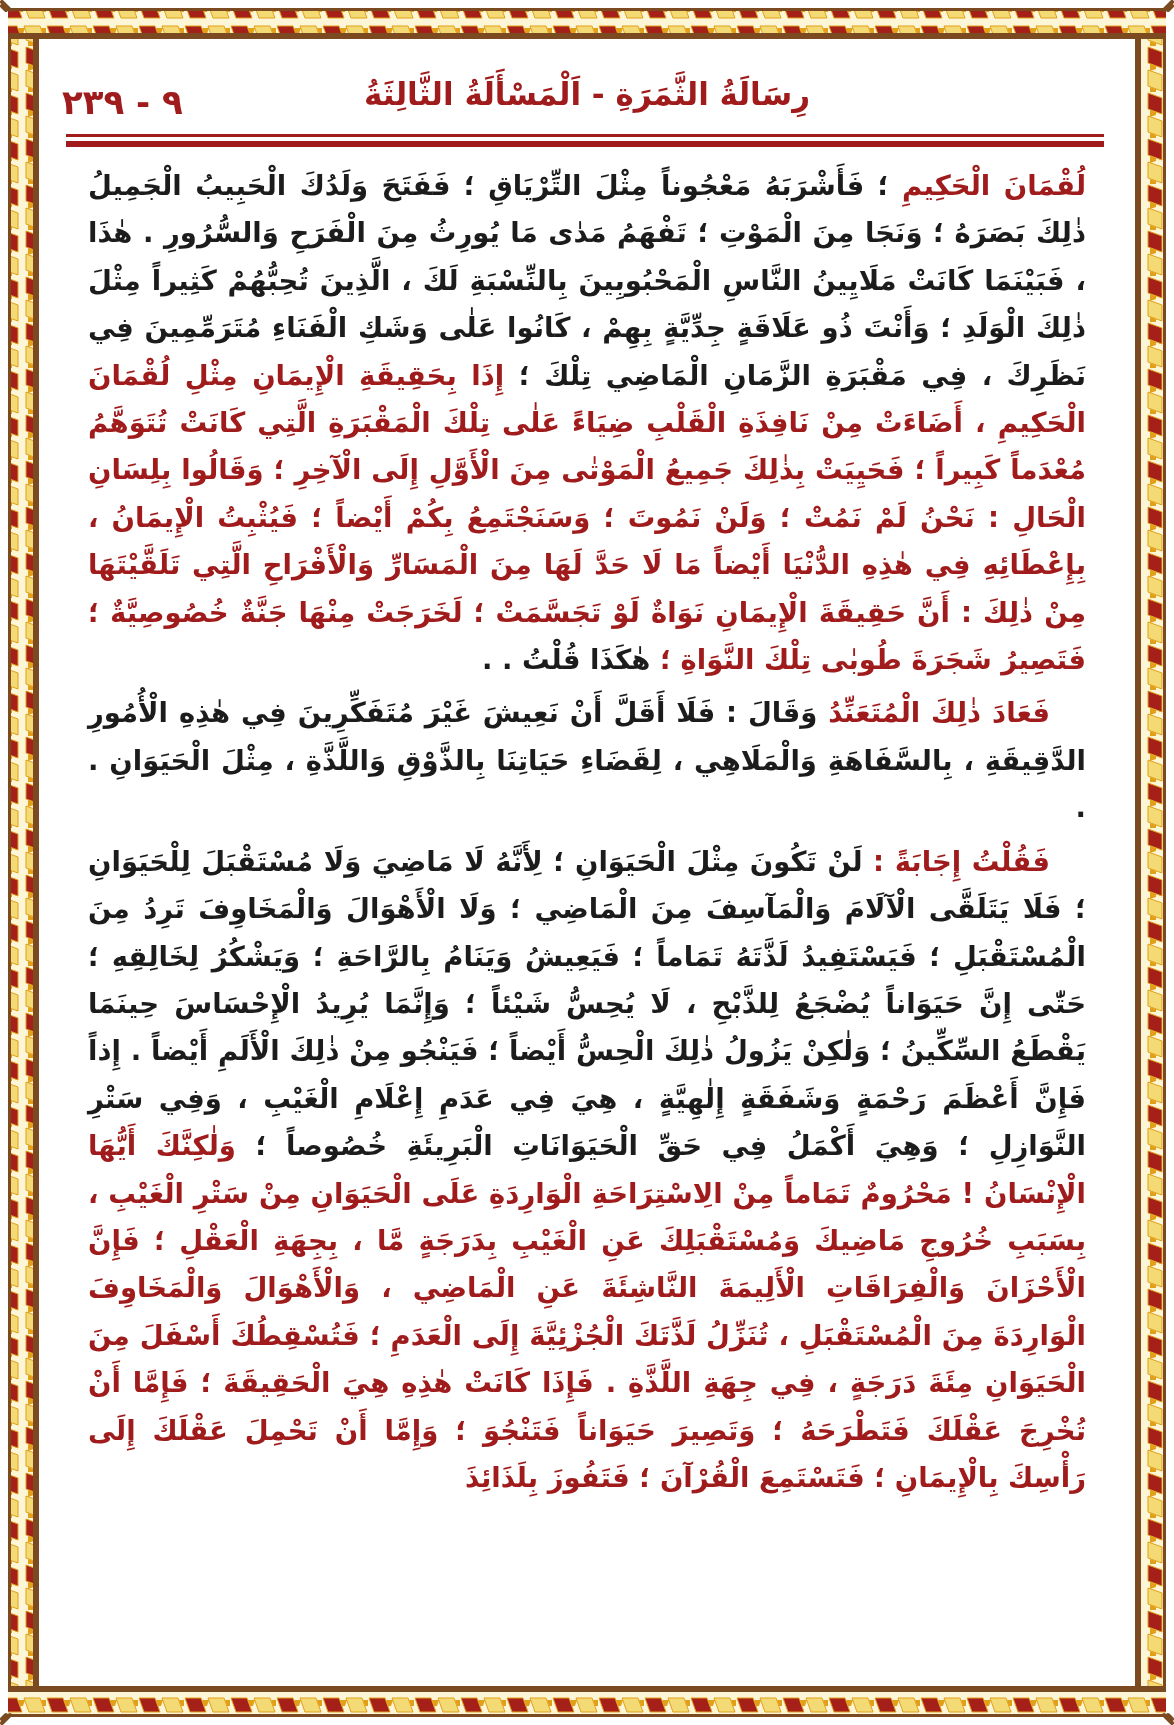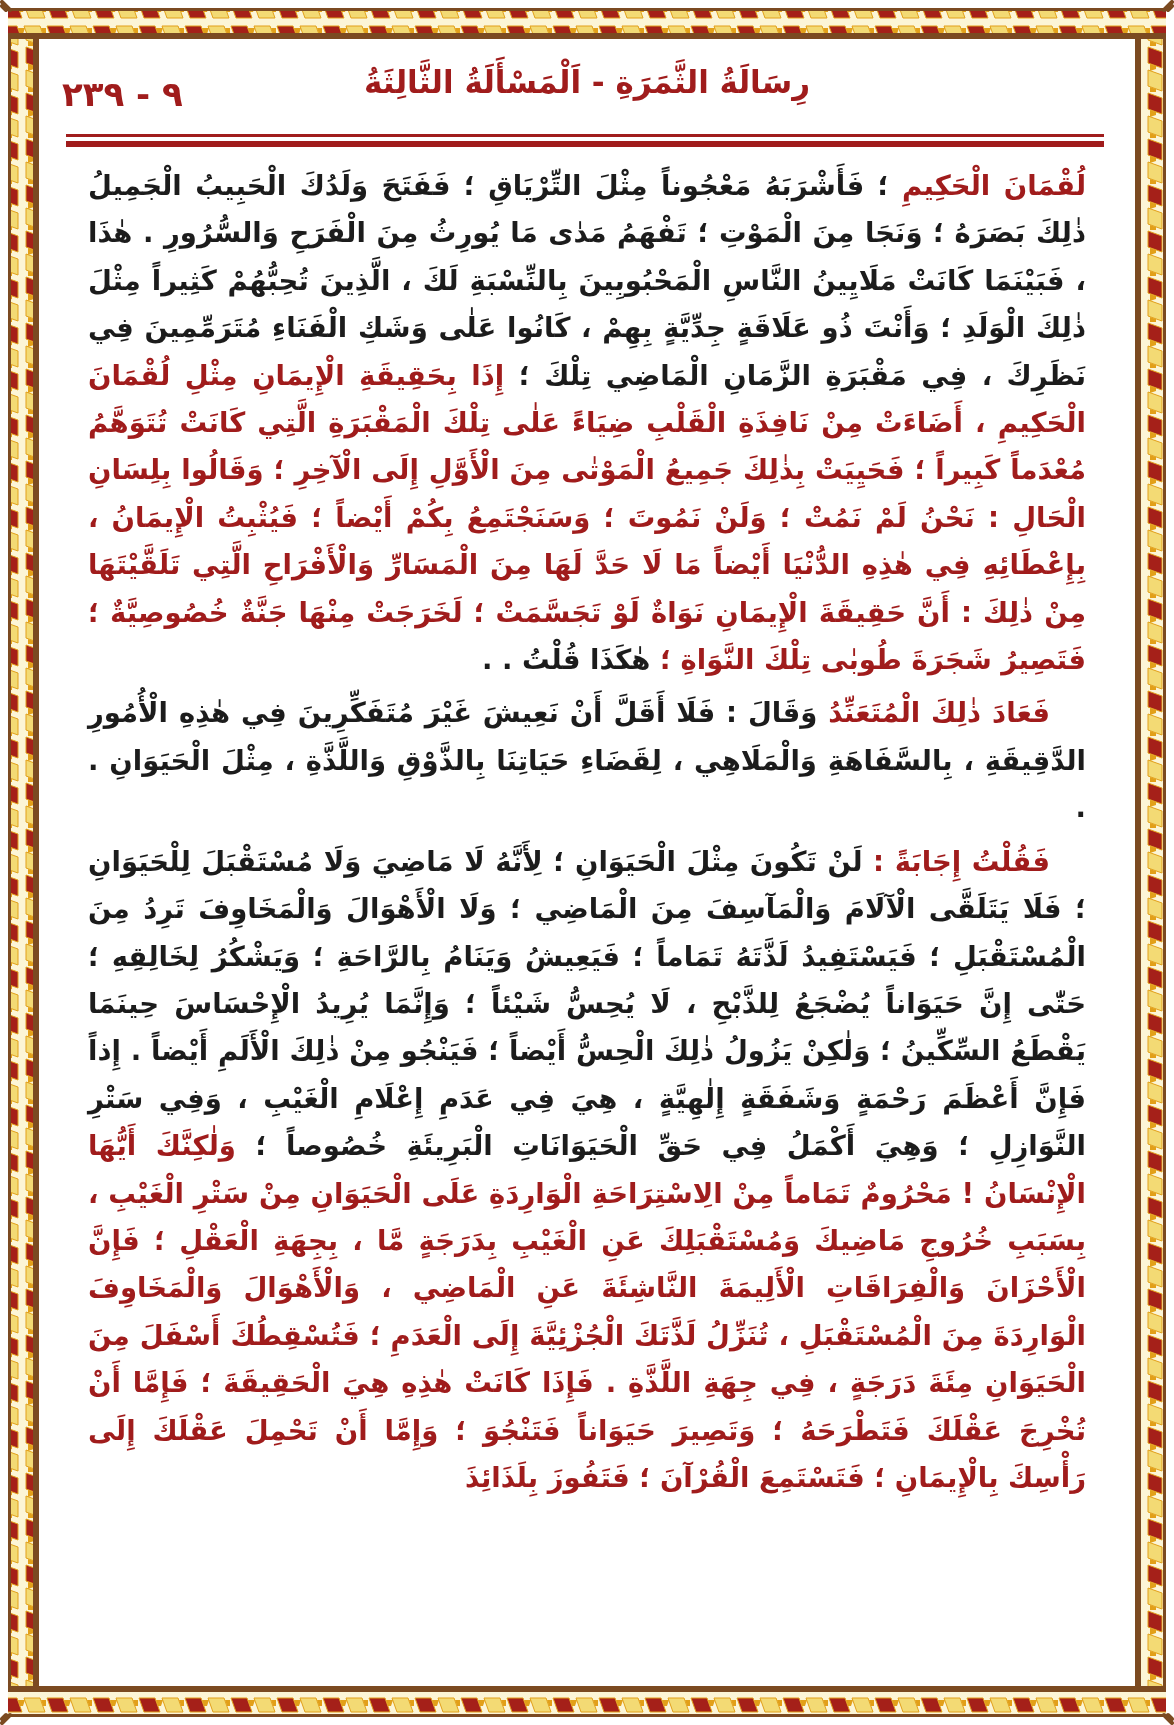--- a/index.html
+++ b/index.html
@@ -11,26 +11,26 @@
   .frame-svg{position:absolute;inset:0;width:1174px;height:1725px;pointer-events:none;}
   .f-cream{fill:var(--frame-cream);}
   .f-red{fill:var(--frame-red);}
   .f-yellow{fill:var(--frame-yellow);}
   .f-gold{fill:var(--frame-gold);}
   .f-brown{fill:var(--frame-brown);}
   .s-gold{stroke:var(--frame-gold);stroke-width:1;}
   .corner{stroke:var(--frame-brown);stroke-width:4;fill:none;stroke-linecap:round;}
   
   .page-num{
-    position:absolute;top:74px;left:62px;width:240px;
+    position:absolute;top:82px;left:62px;width:240px;
     color:var(--text-red);font-weight:bold;font-size:34px;direction:rtl;text-align:left;
     letter-spacing:2px;
   }
   .page-title{
-    position:absolute;top:64px;left:200px;right:200px;
+    position:absolute;top:76px;left:200px;right:200px;
     color:var(--text-red);font-weight:bold;font-size:31px;direction:rtl;text-align:center;
   }
   .rule-thin{
     position:absolute;top:134px;left:66px;right:70px;height:3px;background:var(--text-red);
   }
   .rule-thick{
     position:absolute;top:141px;left:66px;right:70px;height:6px;background:var(--text-red);
   }
   
   .text-body{

